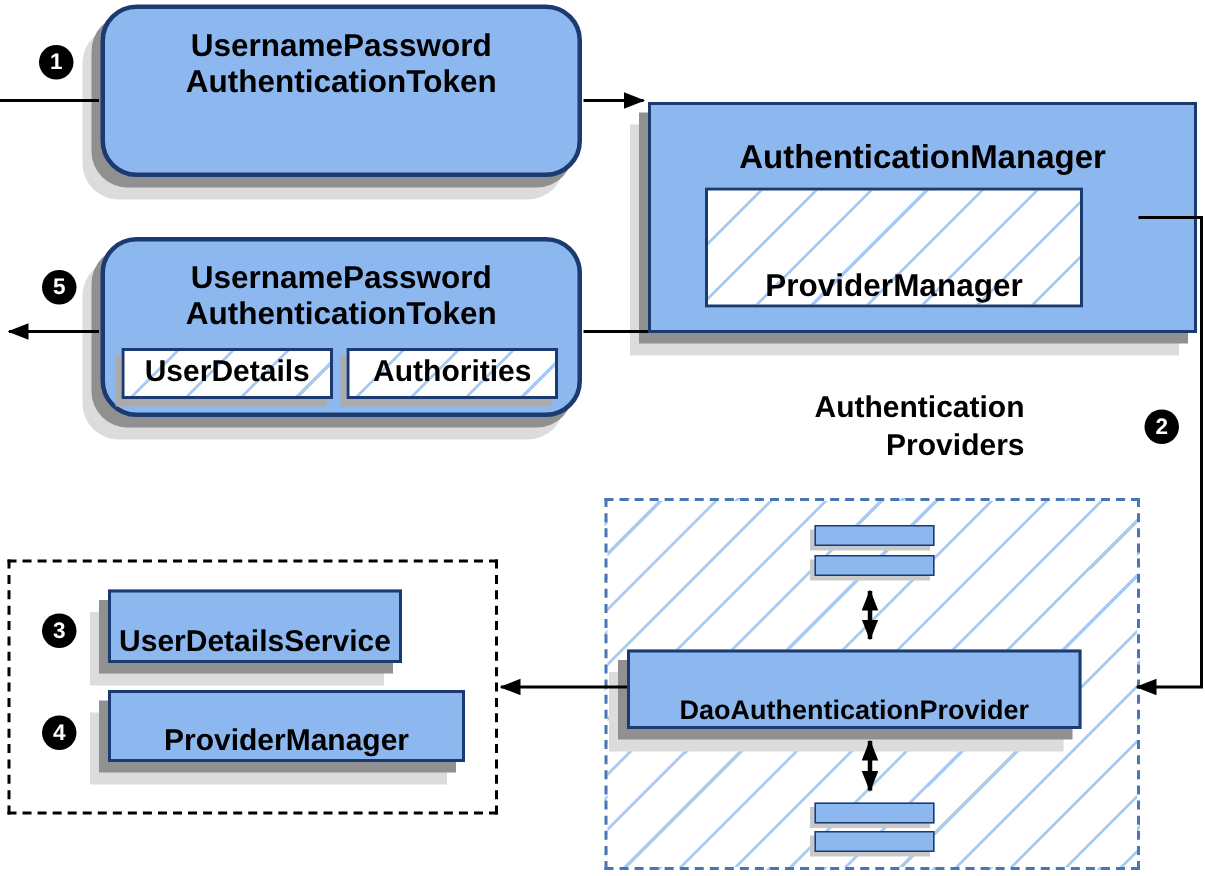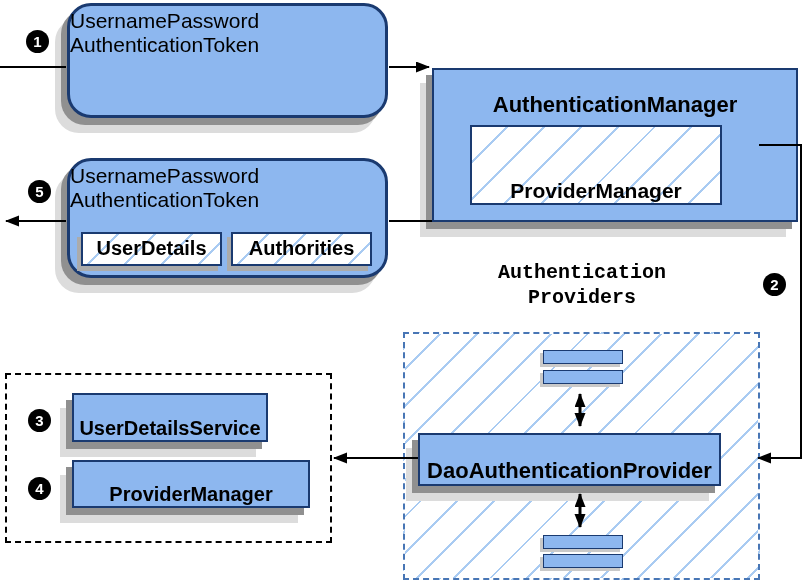--- a/index.html
+++ b/index.html
@@ -16,36 +16,36 @@
       rgba(169,203,242,0) 0px, rgba(169,203,242,0) 24px,
       #a9cbf2 24px, #a9cbf2 26px);
   }
 
   
   .blue  { background:#8db7ef; border:2px solid #1a3a70; box-sizing:border-box; }
   .shadow2 { box-shadow:-6px 7px 0 #909090, -12px 15px 0 #dcdcdc; }
   .shadow1 { box-shadow:-4px 5px 0 #ababab; }
 
   .token { border-radius:24px; border-width:3px; }
-  .token-title { text-align:left; font-weight:normal; font-size:21px; line-height:1.12; padding-top:3px; }
+  .token-title { text-align:center; font-weight:bold; font-size:21px; line-height:1.12; padding-top:13px; }
   .fields { position:absolute; left:11px; right:13px; bottom:9px; display:flex; gap:9px; }
   .field {
     flex:1; border:2px solid #1a3a70; box-sizing:border-box;
     font-weight:bold; font-size:20px; text-align:center; padding:3px 0 4px 0;
   }
 
   .mgr-title { text-align:center; font-weight:bold; font-size:22px; padding-top:22px; }
   .center-txt { display:flex; align-items:flex-end; justify-content:center; font-weight:bold; }
 
   .dashed-blue { border:2px dashed #4876b5; box-sizing:border-box; }
   .dashed-black { border:2px dashed #000000; box-sizing:border-box; }
 
   .bar { background:#8db7ef; border:1.5px solid #1a3a70; box-sizing:border-box; box-shadow:-3px 3px 0 #c9c9c9; }
 
-  .group-label { text-align:center; font-weight:bold; font-size:20px; line-height:1.25;font-family:Liberation Mono, monospace; }
+  .group-label { text-align:right; font-weight:bold; font-size:20px; line-height:1.25; }
 
   .badge {
     position:absolute; width:23px; height:23px; border-radius:50%;
     background:#000; color:#fff; font-weight:bold; font-size:15px;
     line-height:23px; text-align:center;
   }
 
   svg.wires { position:absolute; left:0; top:0; pointer-events:none; }
 </style>
 </head>
@@ -59,21 +59,21 @@
     <div>Authentication</div>
     <div>Providers</div>
   </div>
 
   <div class="abs bar" style="left:543px; top:350px; width:80px; height:14px;"></div>
   <div class="abs bar" style="left:543px; top:370px; width:80px; height:14px;"></div>
 
   <div class="abs bar" style="left:543px; top:535px; width:80px; height:14px;"></div>
   <div class="abs bar" style="left:543px; top:554px; width:80px; height:14px;"></div>
 
-  <div class="abs blue shadow2 center-txt" style="left:418px; top:433px; width:303px; height:53px; font-size:22px;">
+  <div class="abs blue shadow2 center-txt" style="left:418px; top:433px; width:303px; height:53px; font-size:18px;">
     <span>DaoAuthenticationProvider</span>
   </div>
 
   <div class="abs dashed-black" style="left:5px; top:373px; width:327px; height:170px;"></div>
 
   <div class="abs blue shadow2 center-txt" style="left:72px; top:393px; width:196px; height:49px; font-size:20px;">
     <span>UserDetailsService</span>
   </div>
 
   <div class="abs blue shadow2 center-txt" style="left:72px; top:460px; width:238px; height:48px; font-size:20px;">

